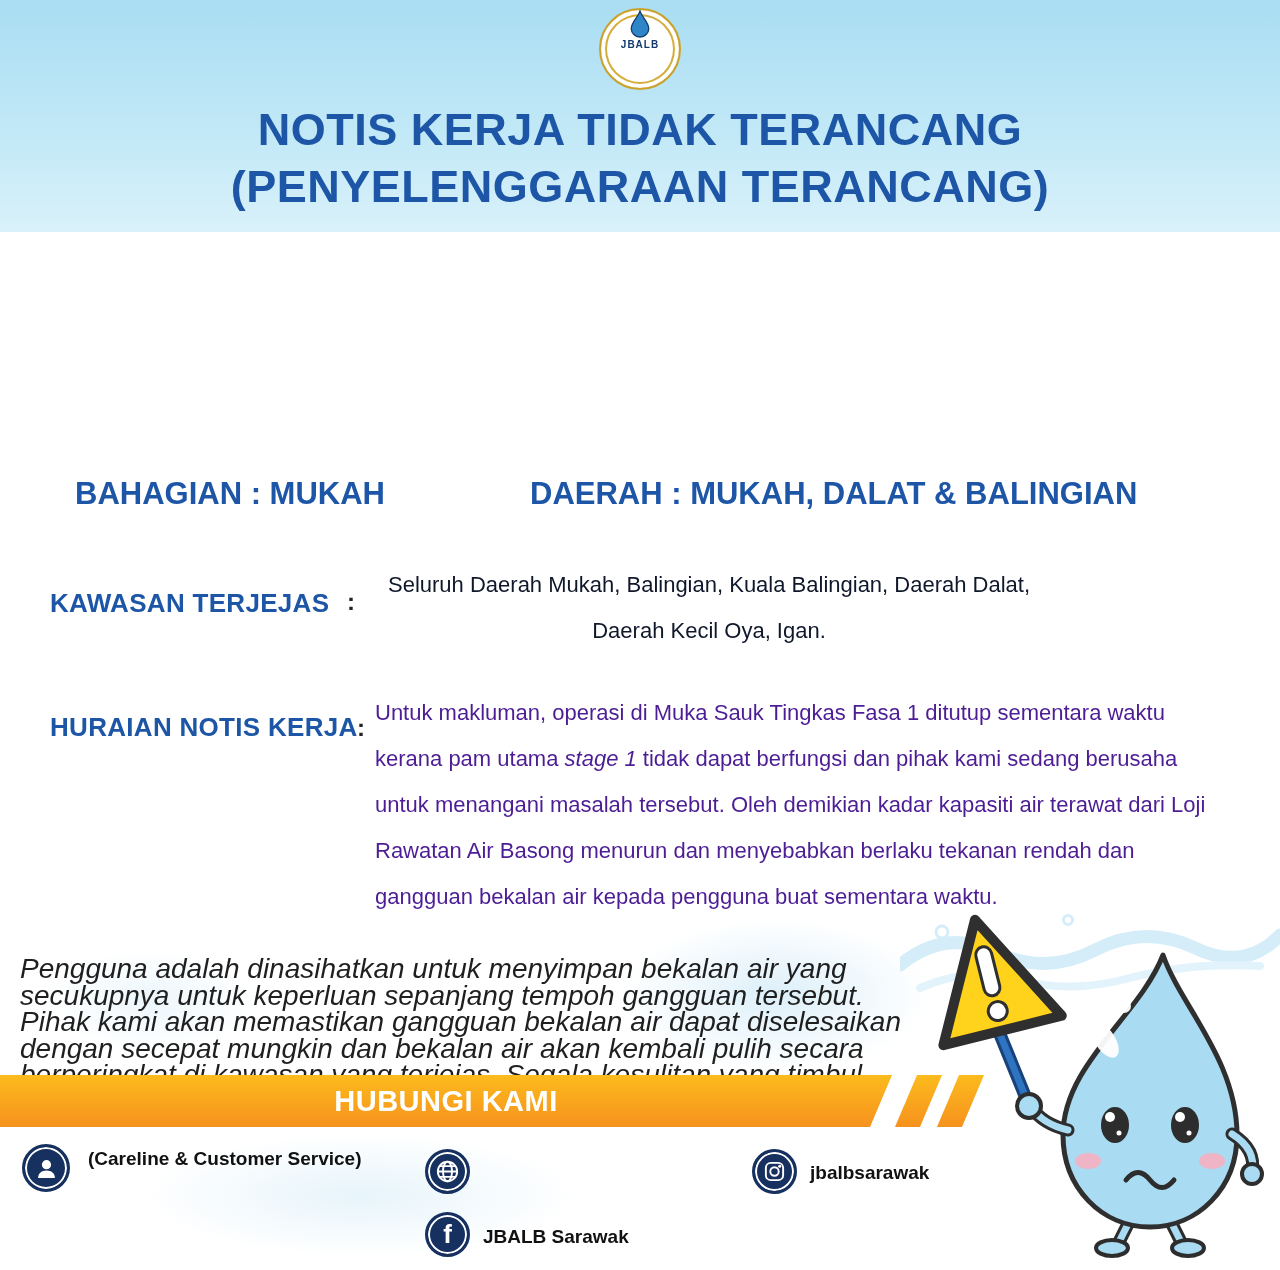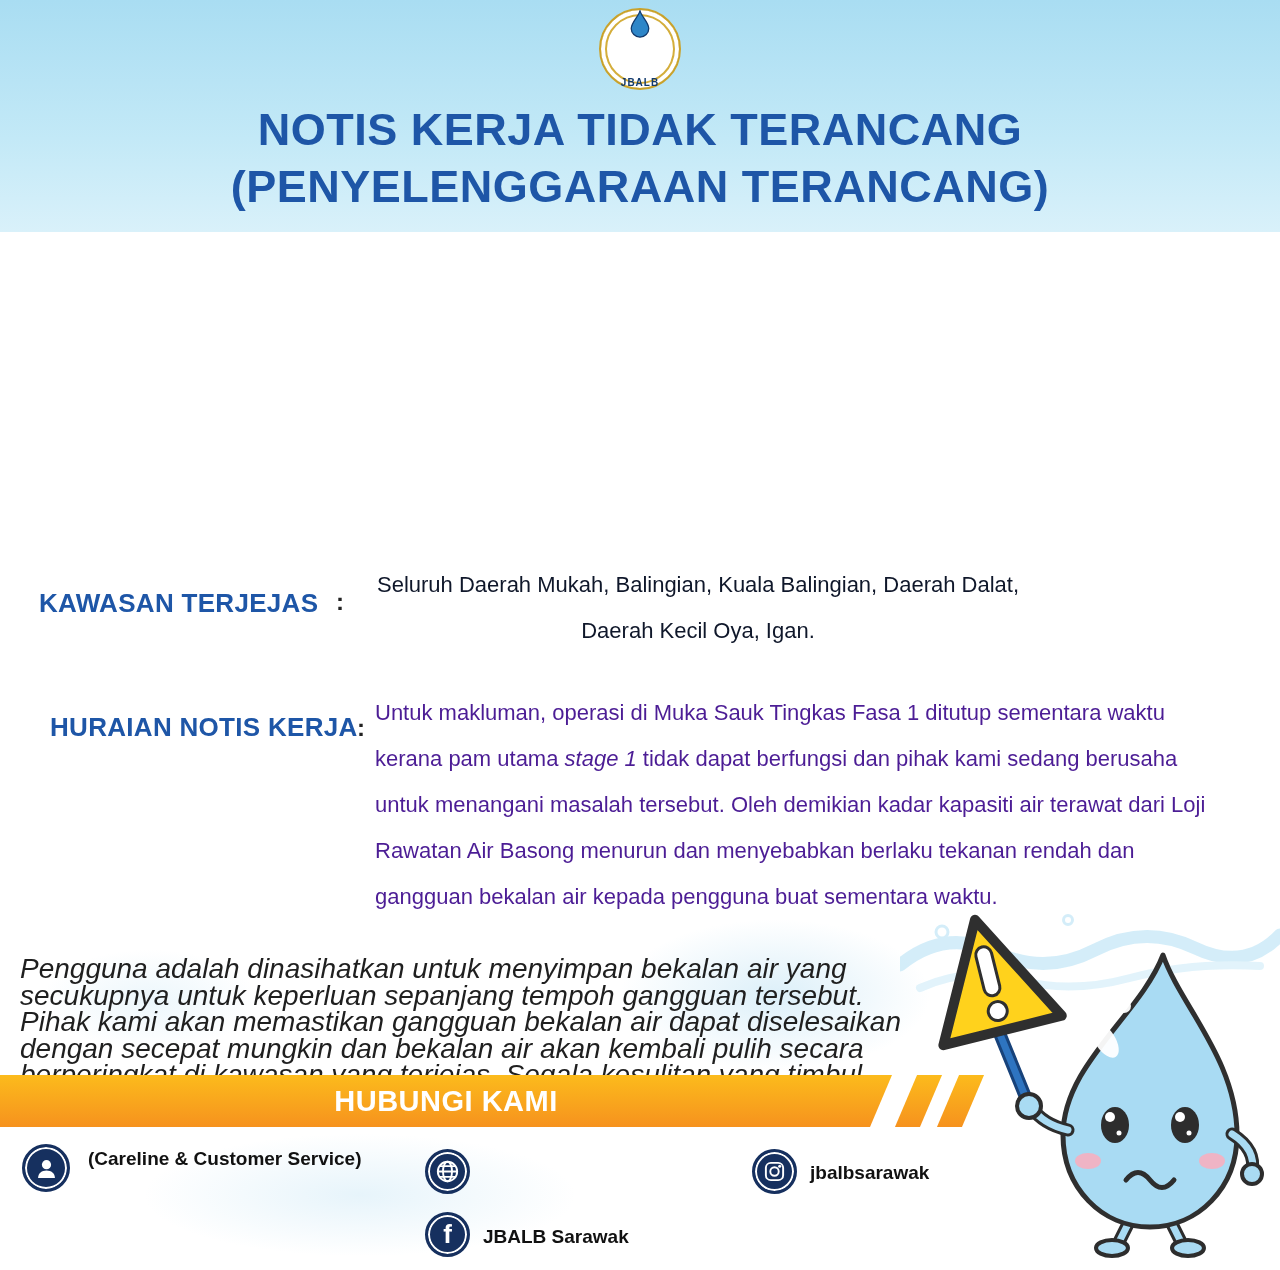--- a/index.html
+++ b/index.html
@@ -11,21 +11,21 @@
   
   .header{
     position:absolute; top:0; left:0; width:100%; height:232px;
     background:linear-gradient(180deg,#a9ddf2 0%, #c3e9f7 60%, #d9f1fa 100%);
   }
   .logo{
     position:absolute; top:8px; left:50%; transform:translateX(-50%);
     width:82px; height:82px; border-radius:50%;
     background:#ffffff; border:2px solid #c9a22b;
     box-shadow: inset 0 0 0 4px #ffffff, inset 0 0 0 6px #d4ae3c;
-    display:flex; flex-direction:column; align-items:center; justify-content:space-between;
+    display:flex; flex-direction:column; align-items:center; justify-content:flex-start;
   }
   .logo-text{ font-size:10px; font-weight:bold; color:#123a6d; letter-spacing:1px; margin-top:1px; }
   .title{
     position:absolute; top:101px; left:0; width:100%;
     text-align:center; color:#1e56a7; font-weight:bold;
     font-size:45px; line-height:57px; letter-spacing:0.5px;
   }
   
   .schedule{
     position:absolute; top:232px; left:0; width:100%; height:196px;
@@ -33,21 +33,21 @@
     text-align:center; color:#101f4e; font-weight:bold;
   }
   .schedule .date{ padding-top:30px; font-size:37px; line-height:44px; }
   .schedule .day{ margin-top:9px; font-size:36px; line-height:42px; }
   .schedule .time{ margin-top:9px; font-size:37px; line-height:44px; letter-spacing:0.5px; }
   
   .region{ position:absolute; top:476px; left:0; width:100%; height:40px; }
   .region .bahagian{ position:absolute; left:75px; top:0; font-size:31px; font-weight:bold; color:#1e56a7; }
   .region .daerah{ position:absolute; left:530px; top:0; font-size:31px; font-weight:bold; color:#1e56a7; }
   
-  .kawasan{ position:absolute; top:558px; left:39px; right:60px; height:110px; }
+  .kawasan{ position:absolute; top:558px; left:50px; right:60px; height:110px; }
   .kawasan .label{ position:absolute; left:0; top:30px; font-size:26px; font-weight:bold; color:#1e56a7; letter-spacing:0.3px; }
   .kawasan .colon{ position:absolute; left:297px; top:30px; font-size:24px; font-weight:bold; color:#222; }
   .kawasan .value{ position:absolute; left:338px; top:4px; font-size:22px; color:#0f172a; line-height:46px;text-align:center; }
   .huraian{ position:absolute; top:690px; left:50px; right:55px; height:240px; }
   .huraian .label{ position:absolute; left:0; top:22px; font-size:26px; font-weight:bold; color:#1e56a7; letter-spacing:0.3px; }
   .huraian .colon{ position:absolute; left:307px; top:24px; font-size:24px; font-weight:bold; color:#222; }
   .huraian .value{ position:absolute; left:325px; top:0; width:832px; font-size:22px; color:#4c1d95; line-height:46px; }
   .huraian .value em{ font-style:italic; }
   
   .advisory{
@@ -107,20 +107,24 @@
       </svg>
       <div class="logo-text">JBALB</div>
     </div>
     <div class="title">
       <div>NOTIS KERJA TIDAK TERANCANG</div>
       <div>(PENYELENGGARAAN TERANCANG)</div>
     </div>
   </div>
 
 
+  <div class="region">
+    <div class="bahagian">BAHAGIAN : MUKAH</div>
+    <div class="daerah">DAERAH : MUKAH, DALAT &amp; BALINGIAN</div>
+  </div>
 
   <div class="kawasan">
     <div class="label">KAWASAN TERJEJAS</div>
     <div class="colon">:</div>
     <div class="value">
       <div>Seluruh Daerah Mukah, Balingian, Kuala Balingian, Daerah Dalat,</div>
       <div>Daerah Kecil Oya, Igan.</div>
     </div>
   </div>
 

